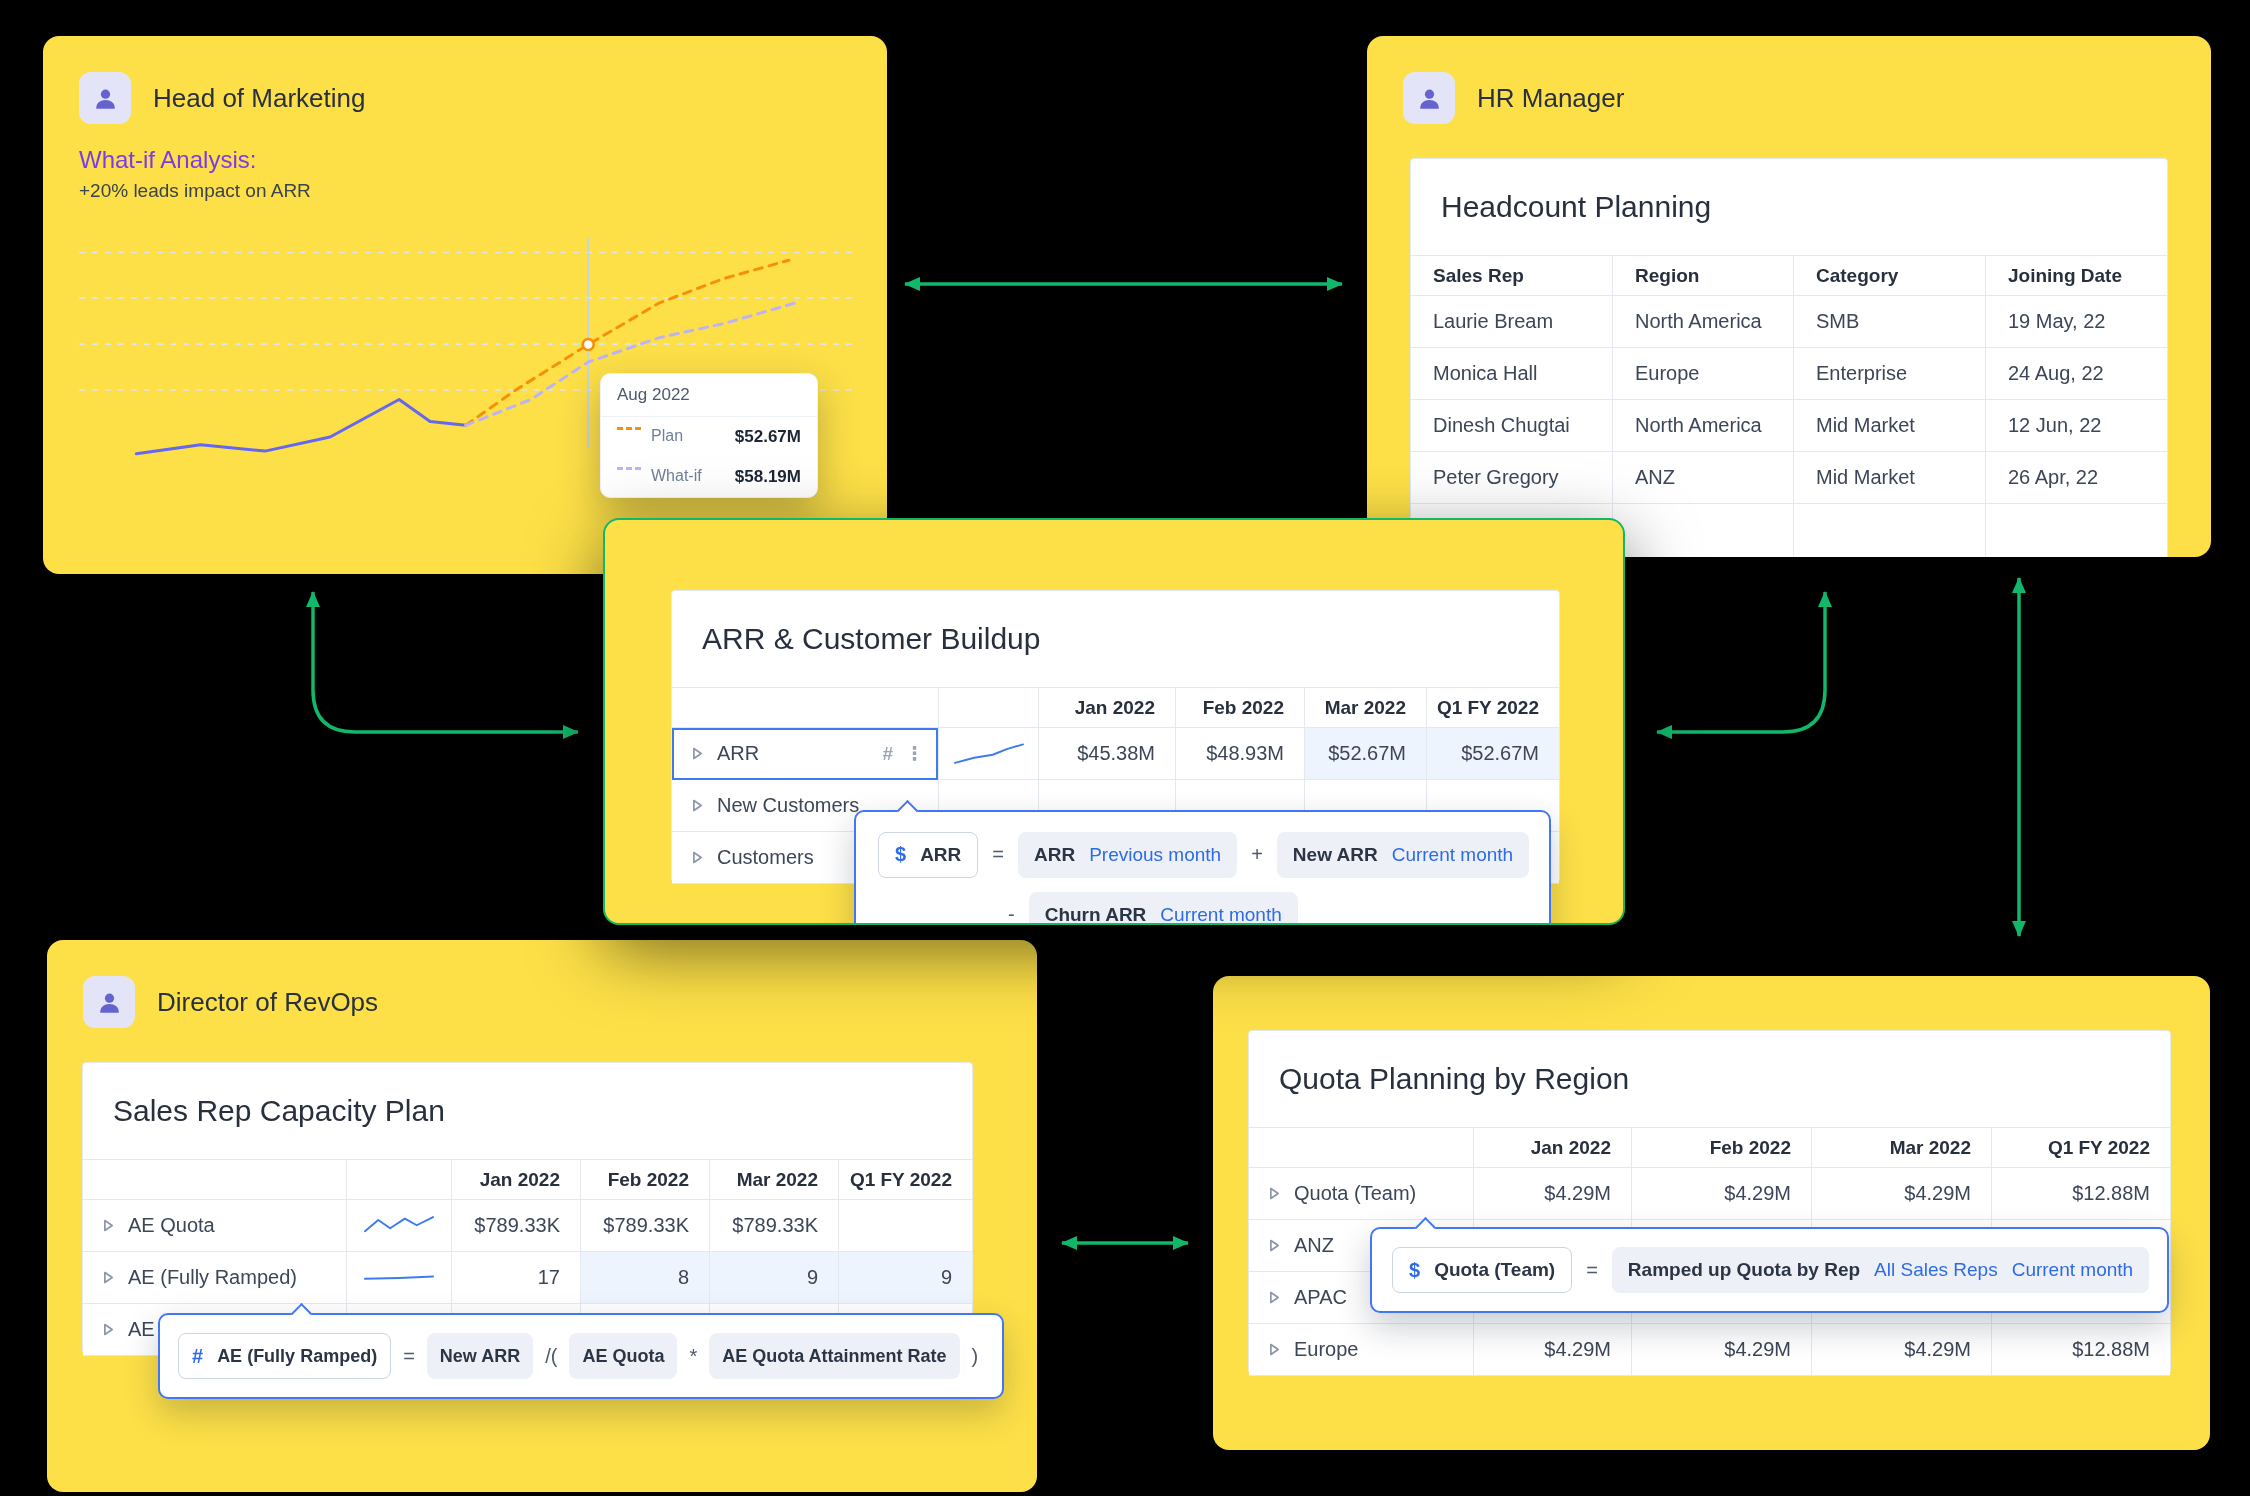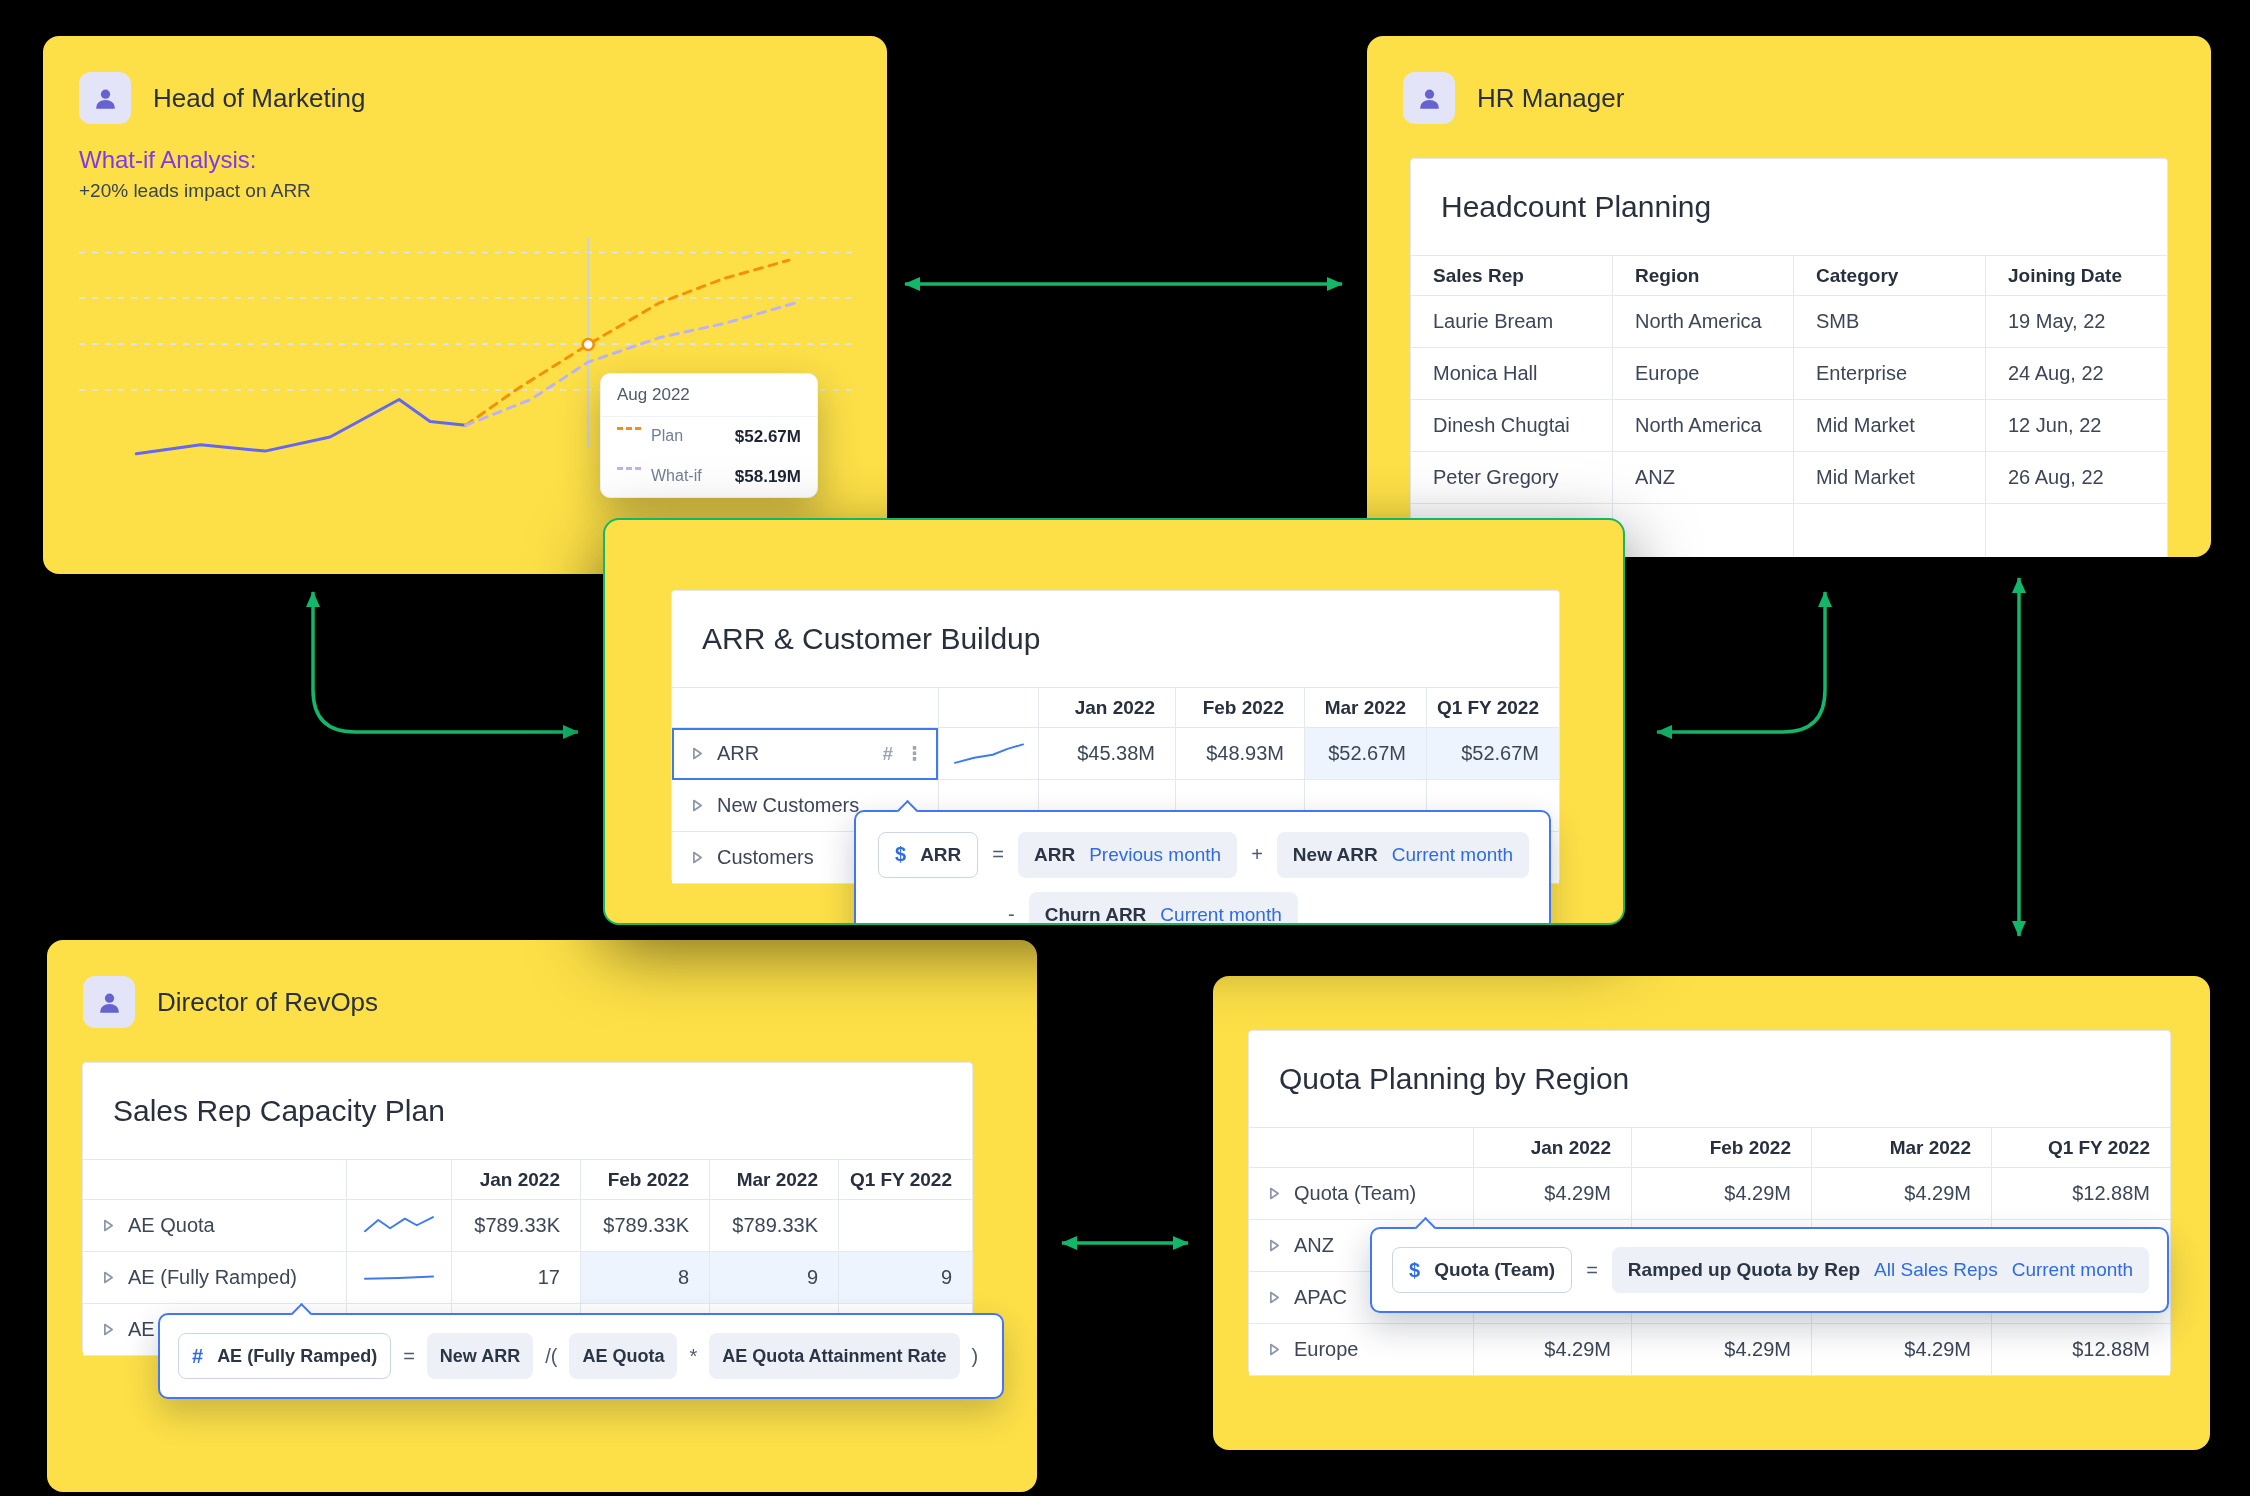--- a/index.html
+++ b/index.html
@@ -156,21 +156,21 @@
         <div class="cell td tdl">24 Aug, 22</div>
 
         <div class="cell td tdl c1">Dinesh Chugtai</div>
         <div class="cell td tdl">North America</div>
         <div class="cell td tdl">Mid Market</div>
         <div class="cell td tdl">12 Jun, 22</div>
 
         <div class="cell td tdl c1">Peter Gregory</div>
         <div class="cell td tdl">ANZ</div>
         <div class="cell td tdl">Mid Market</div>
-        <div class="cell td tdl">26 Aug, 22</div>
+        <div class="cell td tdl">26 Apr, 22</div>
 
         <div class="cell fill c1"></div>
         <div class="cell fill"></div>
         <div class="cell fill"></div>
         <div class="cell fill"></div>
       </div>
     </div>
   </section>
 
   <section class="card" id="card-revops">

